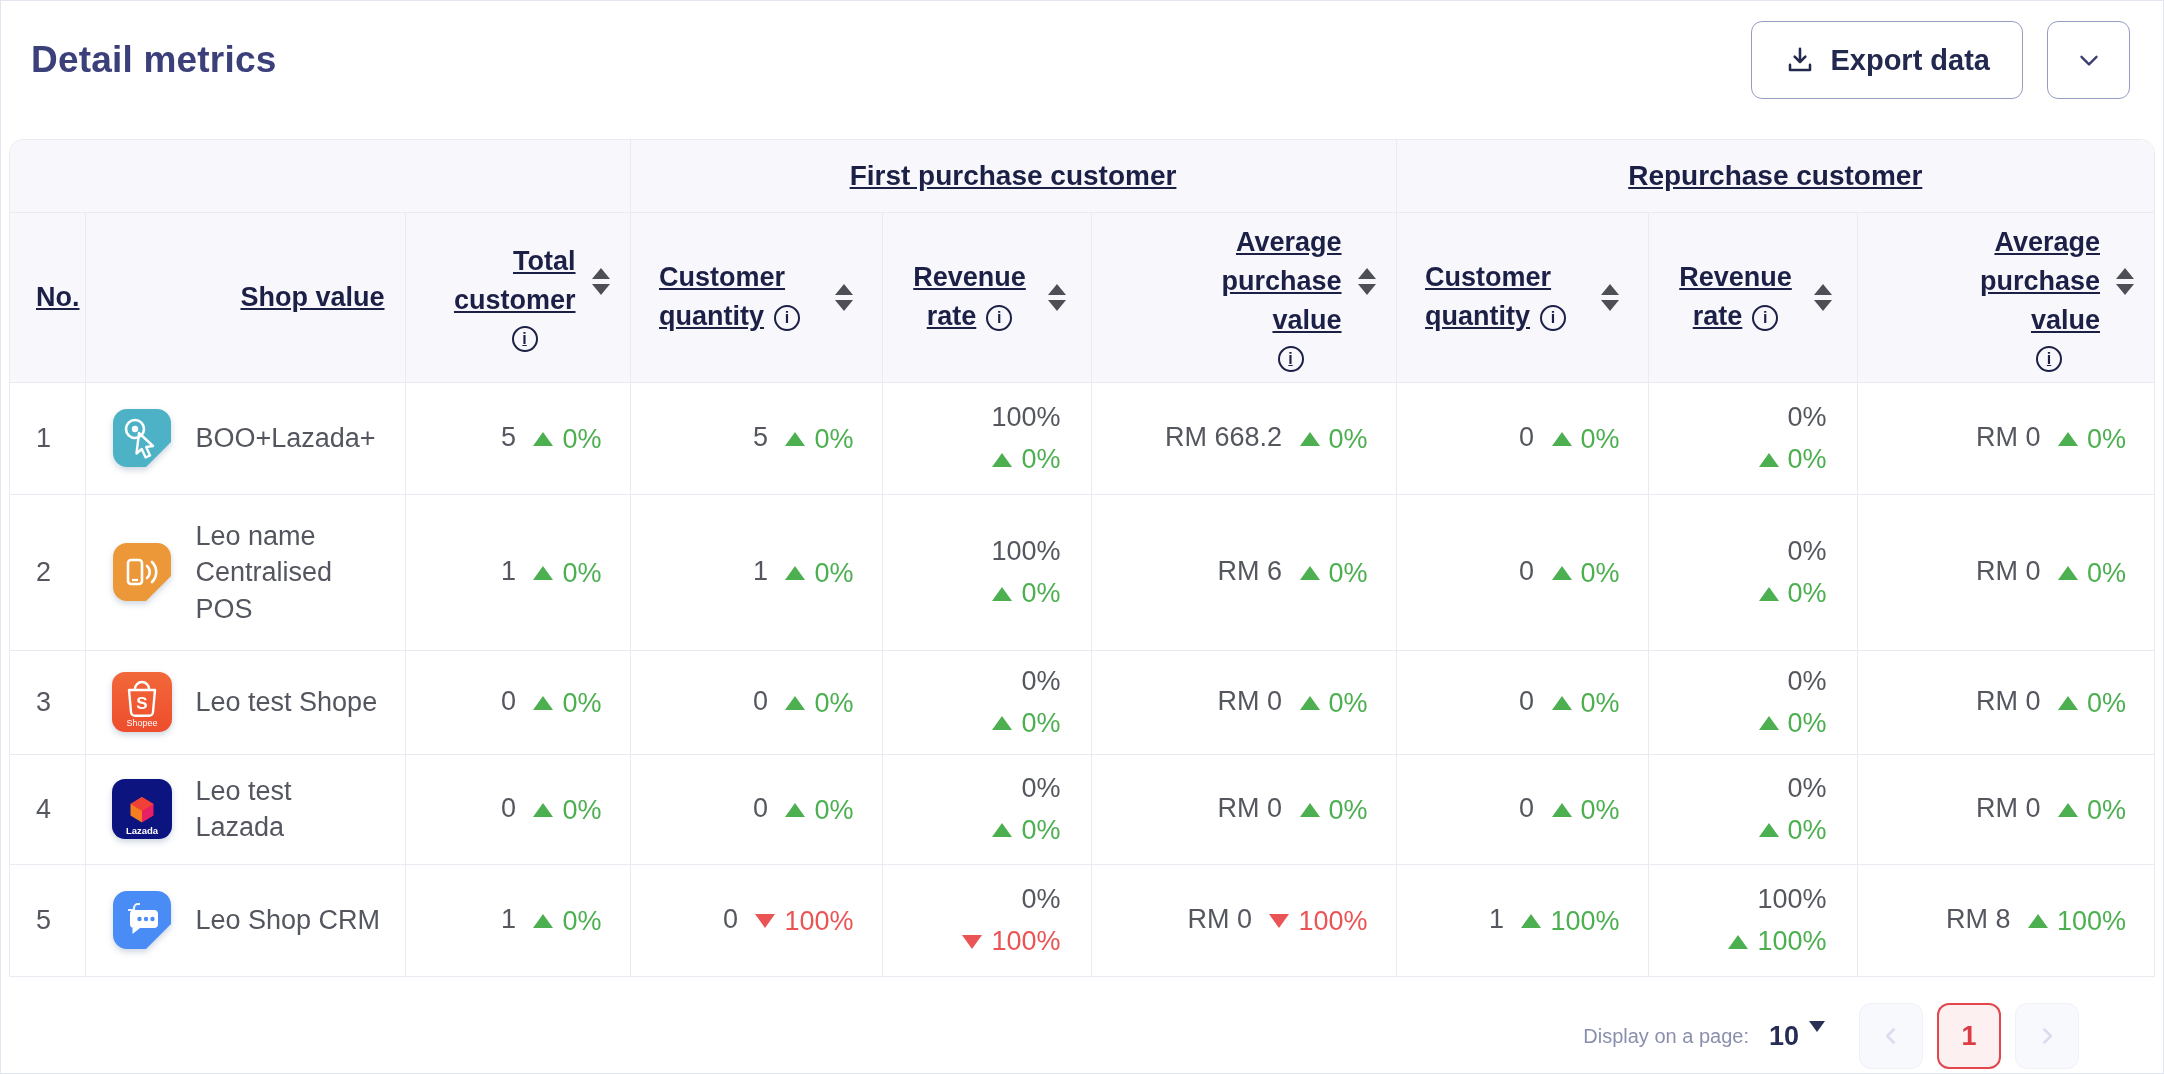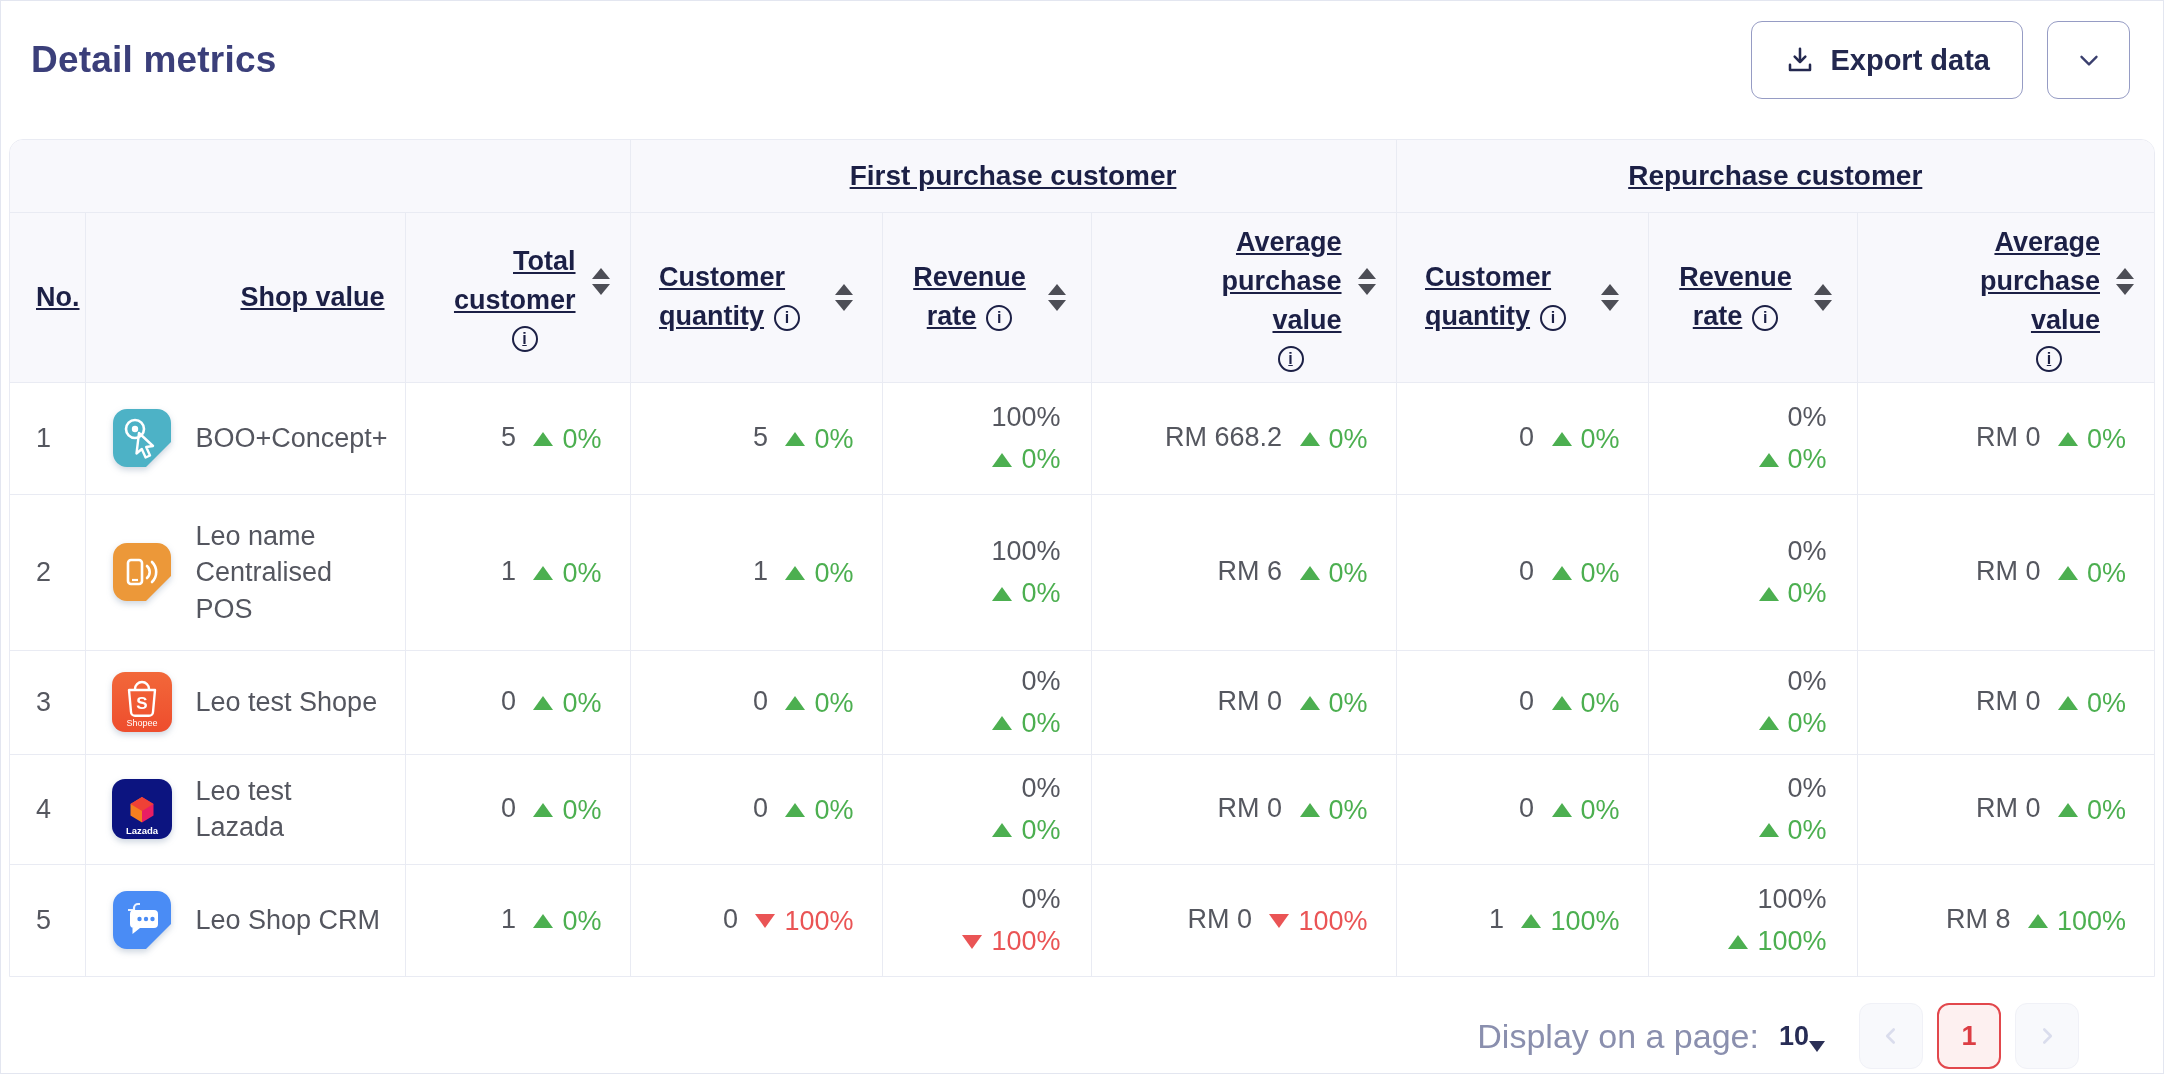--- a/index.html
+++ b/index.html
@@ -110,22 +110,22 @@
   .trend .tri{display:inline-block;width:0;height:0;}
   .trend.up .tri{border-left:10px solid transparent;border-right:10px solid transparent;border-bottom:14px solid var(--c-up);}
   .trend.down .tri{border-left:10px solid transparent;border-right:10px solid transparent;border-top:14px solid var(--c-down);}
   .trend.up .pct{color:var(--c-up);}
   .trend.down .pct{color:var(--c-down);}
   
   .footer{
     height:128px;display:flex;align-items:center;justify-content:flex-end;
     gap:20px;padding:0 84px 10px 0;
   }
-  .pagesize-label{color:#8a8fae;font-size:34px;}
-  .page-size{display:inline-flex;align-items:flex-end;cursor:pointer;margin-right:14px;}
+  .pagesize-label{color:#8a8fae;font-size:20px;}
+  .page-size{display:inline-flex;align-items:flex-start;gap:10px;cursor:pointer;margin-right:14px;}
   .page-size .ps-val{color:#272c55;font-size:27px;font-weight:600;}
   .caret{width:0;height:0;border-left:8px solid transparent;border-right:8px solid transparent;border-top:11px solid #2b3057;}
   .pager{display:flex;align-items:center;gap:14px;}
   .pg{
     width:64px;height:66px;border-radius:12px;border:1px solid #f0f1f7;background:#f8f9fc;
     display:inline-flex;align-items:center;justify-content:center;cursor:pointer;
     font-family:"Liberation Sans", sans-serif;font-size:27px;
   }
   .pg svg{display:block;}
   .pg.current{
@@ -262,21 +262,21 @@
             <td class="shop">
               <div class="shop-flex">
                 <span class="shop-icon">
                   <svg width="64" height="64" viewBox="0 0 64 64">
                     <path d="M17 3 H47 C54.7 3 61 9.3 61 17 V36 L36 61 H17 C9.3 61 3 54.7 3 47 V17 C3 9.3 9.3 3 17 3 Z" fill="#4db2c6"></path>
      <circle cx="25" cy="23" r="9" fill="none" stroke="#fff" stroke-width="2.6"></circle>
      <circle cx="25" cy="23" r="3.2" fill="#fff"></circle>
      <path d="M29 27 L43 40 L36.2 41 L40 49.5 L35.6 51.5 L31.8 43 L26.5 47.5 Z" fill="none" stroke="#fff" stroke-width="2.4" stroke-linejoin="round"></path>
                   </svg>
                 </span>
-                <span class="shop-name">BOO+Concept+</span>
+                <span class="shop-name">BOO+Lazada+</span>
               </div>
             </td>
             <td class="num"><span class="val">5</span> <span class="trend up">
                 <i class="tri"></i>
                 <span class="pct">0%</span>
               </span></td>
             <td class="num"><span class="val">5</span> <span class="trend up">
                 <i class="tri"></i>
                 <span class="pct">0%</span>
               </span></td>

